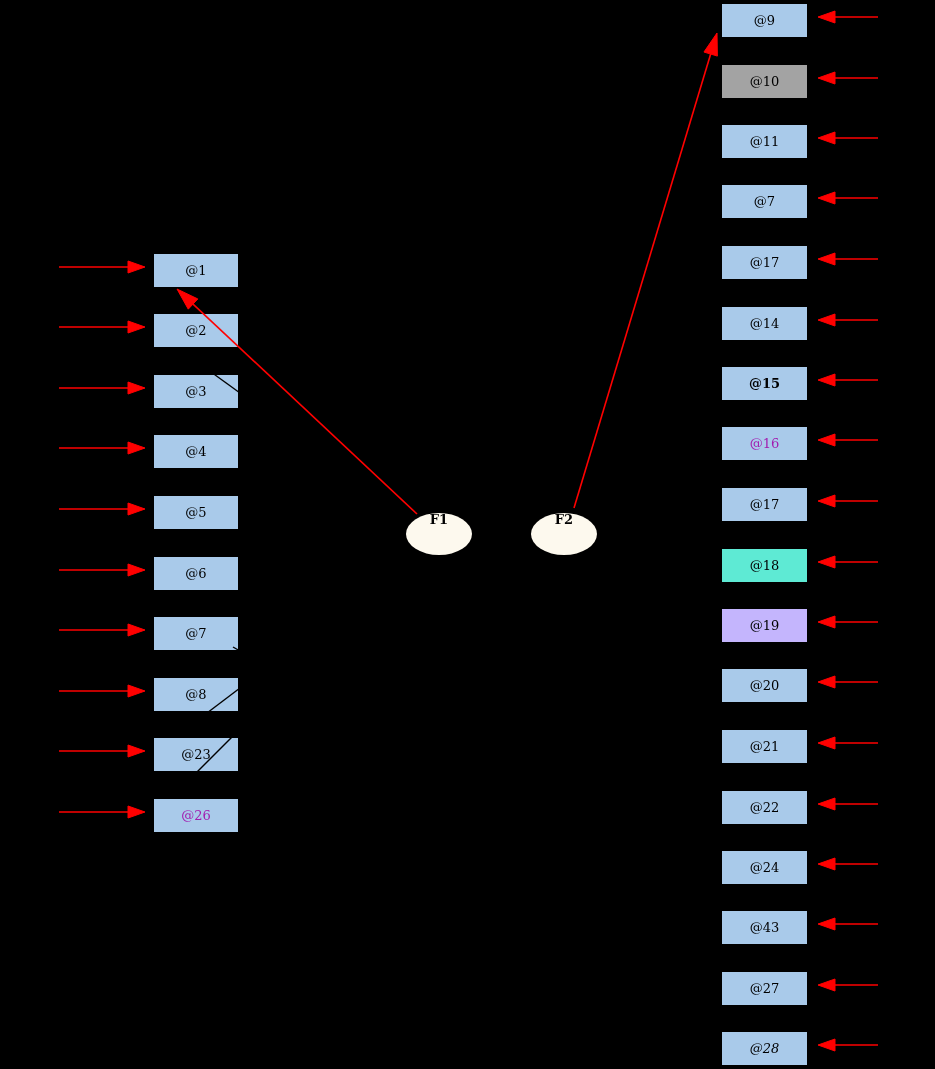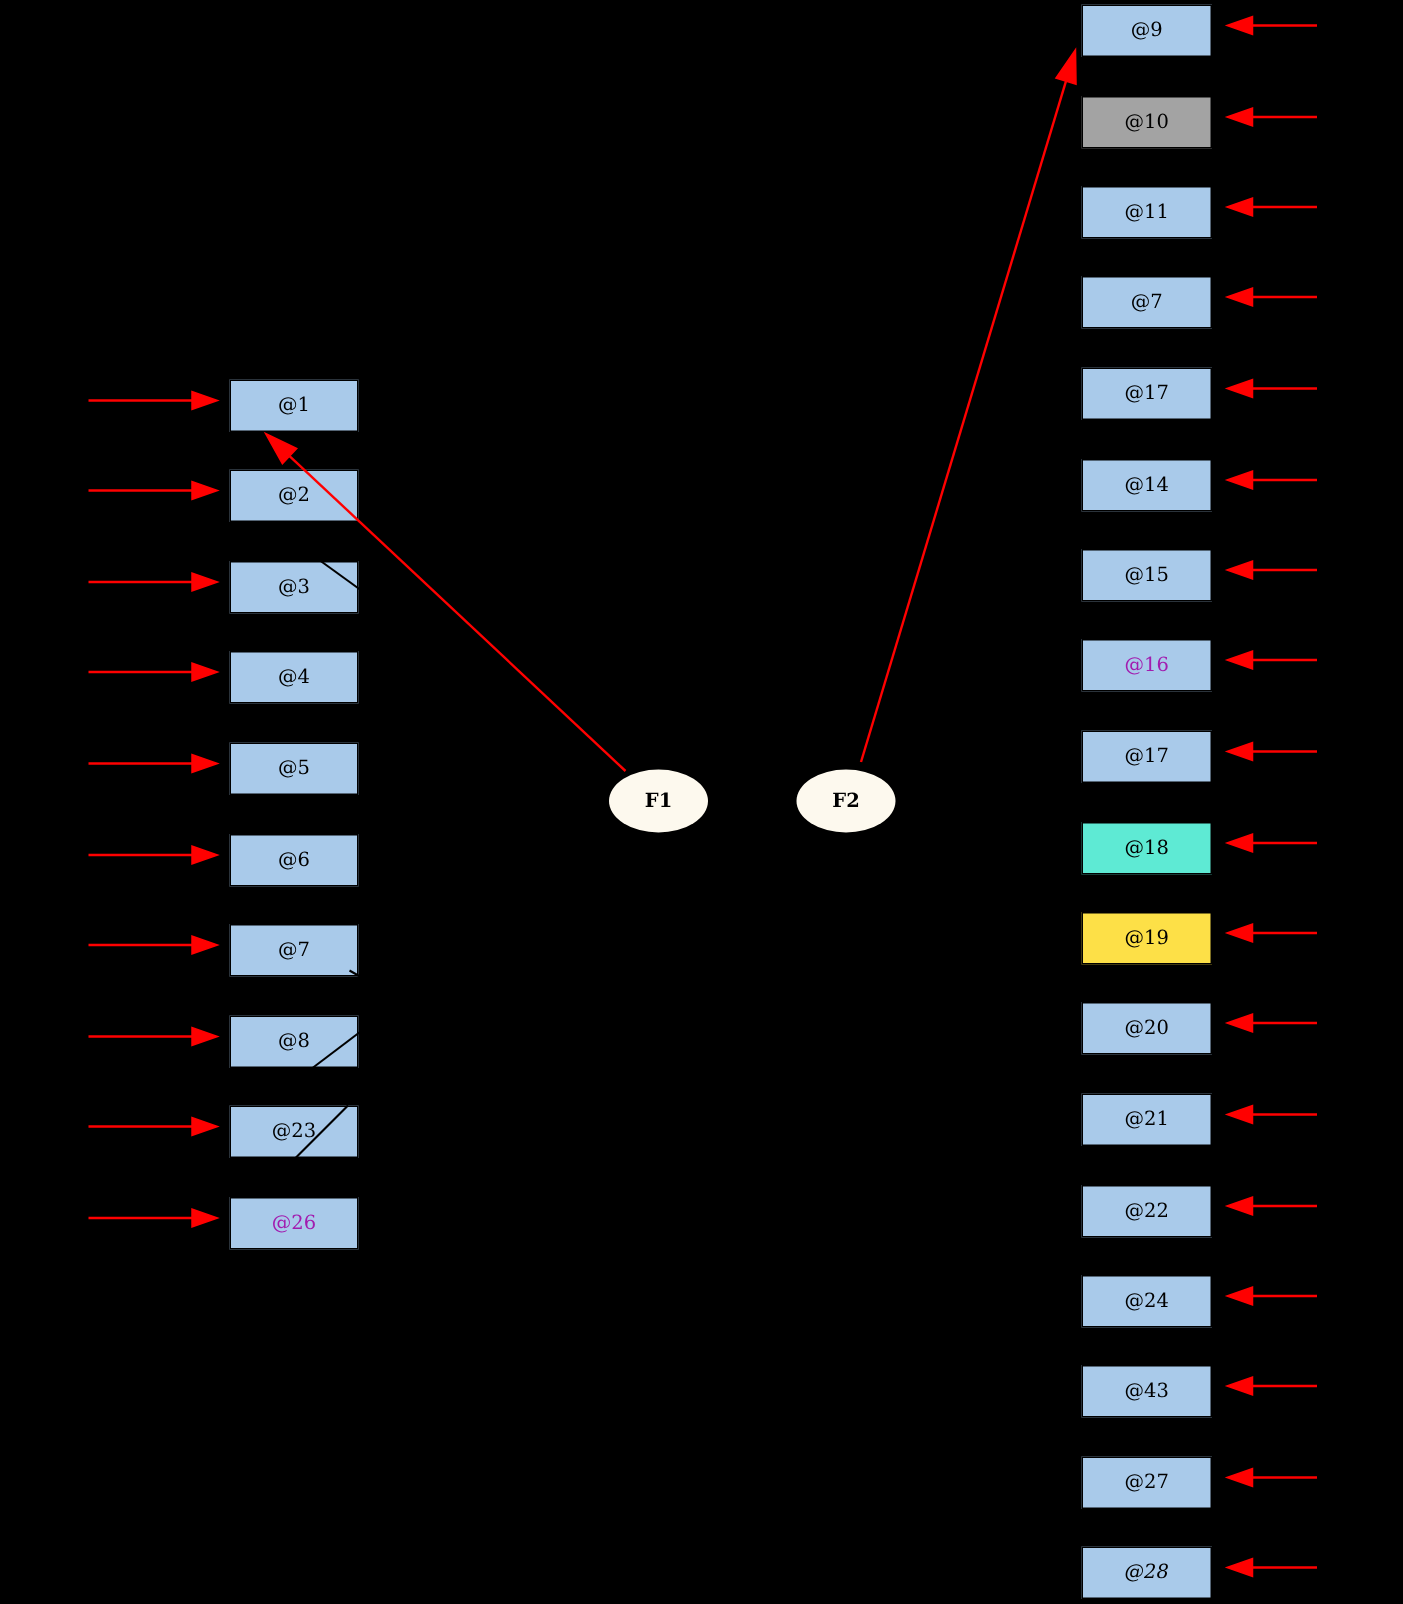--- a/index.html
+++ b/index.html
@@ -22,21 +22,21 @@
   .var-box span {
     font-size: 13px;
     color: #000;
     letter-spacing: 0px;
     line-height: 1;
     user-select: none;
   }
   .factor {
     position: absolute;
     display: flex;
-    align-items: center;
+    align-items: flex-start;
     justify-content: center;
   }
   .factor span {
     font-size: 13px;
     font-weight: bold;
     color: #000;
     line-height: 1;
     user-select: none;
   }
   #connector-layer {
@@ -93,33 +93,33 @@
       </div>
       <div class="var-box" style="left: 721px; top: 184px; width: 87px; height: 35px; background: rgb(169, 202, 234); border-color: rgb(0, 0, 0);">
         <span style="color: rgb(0, 0, 0);">@7</span>
       </div>
       <div class="var-box" style="left: 721px; top: 245px; width: 87px; height: 35px; background: rgb(169, 202, 234); border-color: rgb(0, 0, 0);">
         <span style="color: rgb(0, 0, 0);">@17</span>
       </div>
       <div class="var-box" style="left: 721px; top: 306px; width: 87px; height: 35px; background: rgb(169, 202, 234); border-color: rgb(0, 0, 0);">
         <span style="color: rgb(0, 0, 0);">@14</span>
       </div>
-      <div class="var-box" style="left: 721px; top: 366px; width: 87px; height: 35px; background: rgb(169, 202, 234); border-color: rgb(0, 0, 0);">
+      <div class="var-box" style="left: 721px; top: 366px; width: 87px; height: 35px; background: rgb(169, 202, 234); border-color: rgb(0, 0, 0); font-weight: bold;">
         <span style="color: rgb(0, 0, 0);">@15</span>
       </div>
       <div class="var-box" style="left: 721px; top: 426px; width: 87px; height: 35px; background: rgb(169, 202, 234); border-color: rgb(0, 0, 0);">
         <span style="color: #a21caf;">@16</span>
       </div>
       <div class="var-box" style="left: 721px; top: 487px; width: 87px; height: 35px; background: rgb(169, 202, 234); border-color: rgb(0, 0, 0);">
         <span style="color: rgb(0, 0, 0);">@17</span>
       </div>
       <div class="var-box" style="left: 721px; top: 548px; width: 87px; height: 35px; background: #5eead4; border-color: rgb(0, 0, 0);">
         <span style="color: rgb(0, 0, 0);">@18</span>
       </div>
-      <div class="var-box" style="left: 721px; top: 608px; width: 87px; height: 35px; background: #fde047; border-color: rgb(0, 0, 0); align-items: center;">
+      <div class="var-box" style="left: 721px; top: 608px; width: 87px; height: 35px; background: #c4b5fd; border-color: rgb(0, 0, 0); align-items: center;">
         <span style="color: rgb(0, 0, 0);">@19</span>
       </div>
       <div class="var-box" style="left: 721px; top: 668px; width: 87px; height: 35px; background: rgb(169, 202, 234); border-color: rgb(0, 0, 0);">
         <span style="color: rgb(0, 0, 0);">@20</span>
       </div>
       <div class="var-box" style="left: 721px; top: 729px; width: 87px; height: 35px; background: rgb(169, 202, 234); border-color: rgb(0, 0, 0);">
         <span style="color: rgb(0, 0, 0);">@21</span>
       </div>
       <div class="var-box" style="left: 721px; top: 790px; width: 87px; height: 35px; background: rgb(169, 202, 234); border-color: rgb(0, 0, 0);">
         <span style="color: rgb(0, 0, 0);">@22</span>

